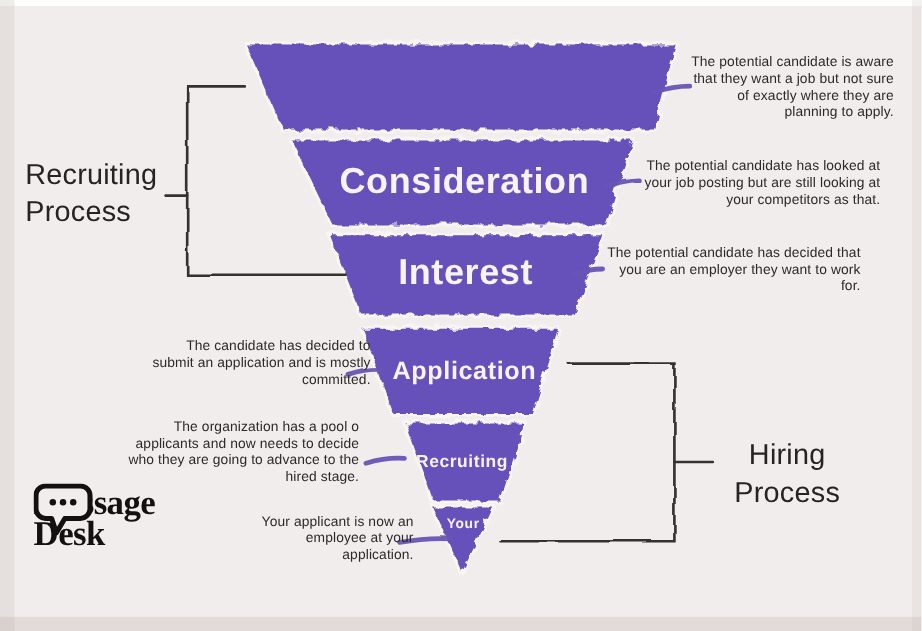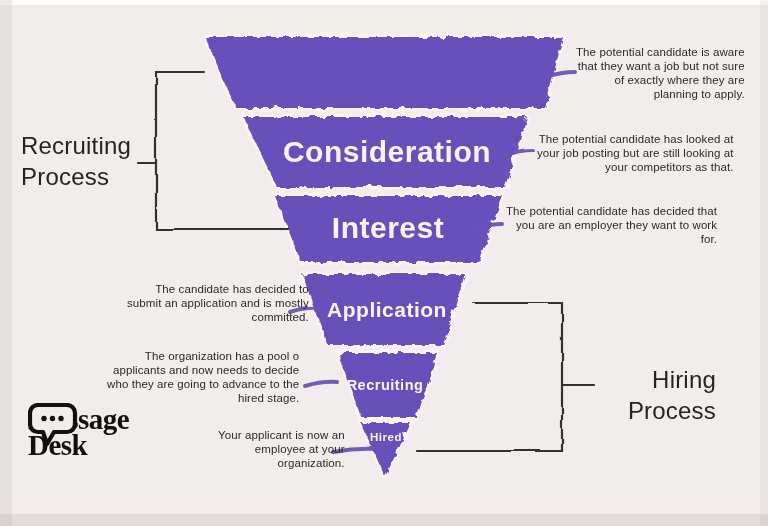--- a/index.html
+++ b/index.html
@@ -78,46 +78,46 @@
       <path d="M290,312 Q305,307 318,308"></path>
       <path d="M305,386 Q322,381 337,382"></path>
       <path d="M333,452 Q355,448 376,449"></path>
     </g>
   </svg>
 
   <div class="stage-label" style="left:387px;top:152px;font-size:30px;">Consideration</div>
   <div class="stage-label" style="left:388px;top:228px;font-size:30px;">Interest</div>
   <div class="stage-label" style="left:387px;top:310px;font-size:21px;">Application</div>
   <div class="stage-label" style="left:385px;top:385px;font-size:14.5px;">Recruiting</div>
-  <div class="stage-label" style="left:386px;top:437px;font-size:11.5px;">Hired</div>
+  <div class="stage-label" style="left:386px;top:437px;font-size:11.5px;">Your</div>
 
   <div class="note" style="left:576px;top:46px;">The potential candidate is aware
 that they want a job but not sure
 of exactly where they are
 planning to apply.</div>
   <div class="note" style="left:537px;top:133px;">The potential candidate has looked at
 your job posting but are still looking at
 your competitors as that.</div>
   <div class="note" style="left:506px;top:205px;">The potential candidate has decided that
 you are an employer they want to work
 for.</div>
   <div class="note" style="left:107px;top:283px;margin-left:20px;">The candidate has decided to
 submit an application and is mostly
 committed.</div>
   <div class="note" style="left:107px;top:350px;">The organization has a pool o
 applicants and now needs to decide
 who they are going to advance to the
 hired stage.</div>
   <div class="note" style="left:218px;top:429px;">Your applicant is now an
 employee at your
-organization.</div>
+application.</div>
 
   <div class="group-label" style="left:21px;top:130px;">Recruiting
 Process</div>
-  <div class="group-label right" style="left:596px;top:364px;width:120px;text-align:right;">Hiring
+  <div class="group-label right" style="left:596px;top:364px;width:120px;">Hiring
 Process</div>
 
   <div class="logo">
     <svg width="52" height="46" viewBox="0 0 52 46">
       <path d="M10,2 h29 a8,8 0 0 1 8,8 v11 a8,8 0 0 1 -8,8 h-13 l-7,12 l-4,-12 h-5 a8,8 0 0 1 -8,-8 v-11 a8,8 0 0 1 8,-8 z" fill="#f1edec" stroke="#14100f" stroke-width="4.2" stroke-linejoin="round"></path>
       <circle cx="16" cy="15.5" r="2.7" fill="#14100f"></circle>
       <circle cx="24.5" cy="15.5" r="2.7" fill="#14100f"></circle>
       <circle cx="33" cy="15.5" r="2.7" fill="#14100f"></circle>
     </svg>
     <div class="logo-text">Message

